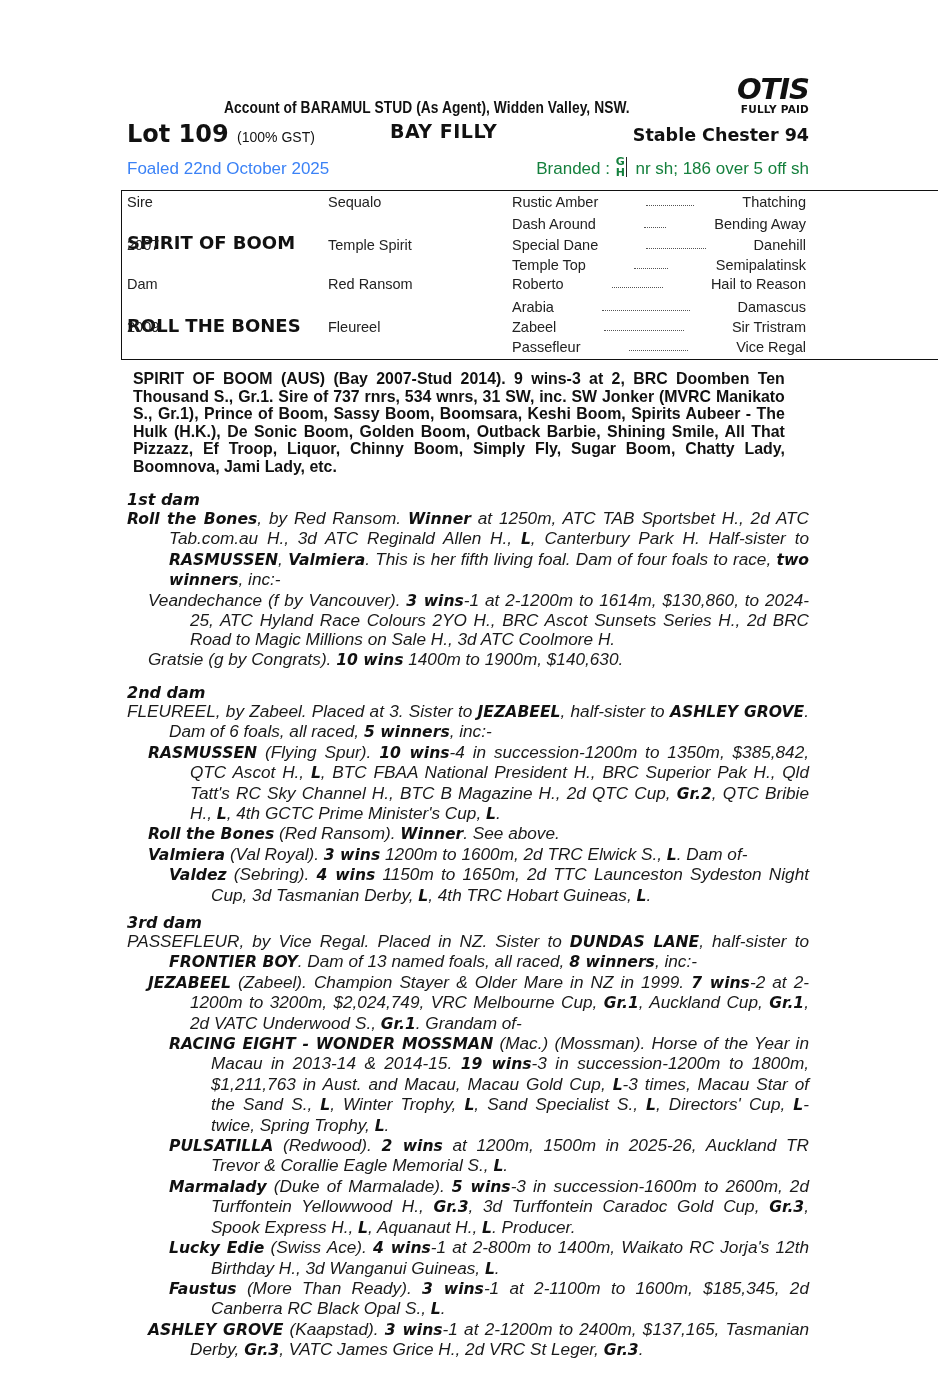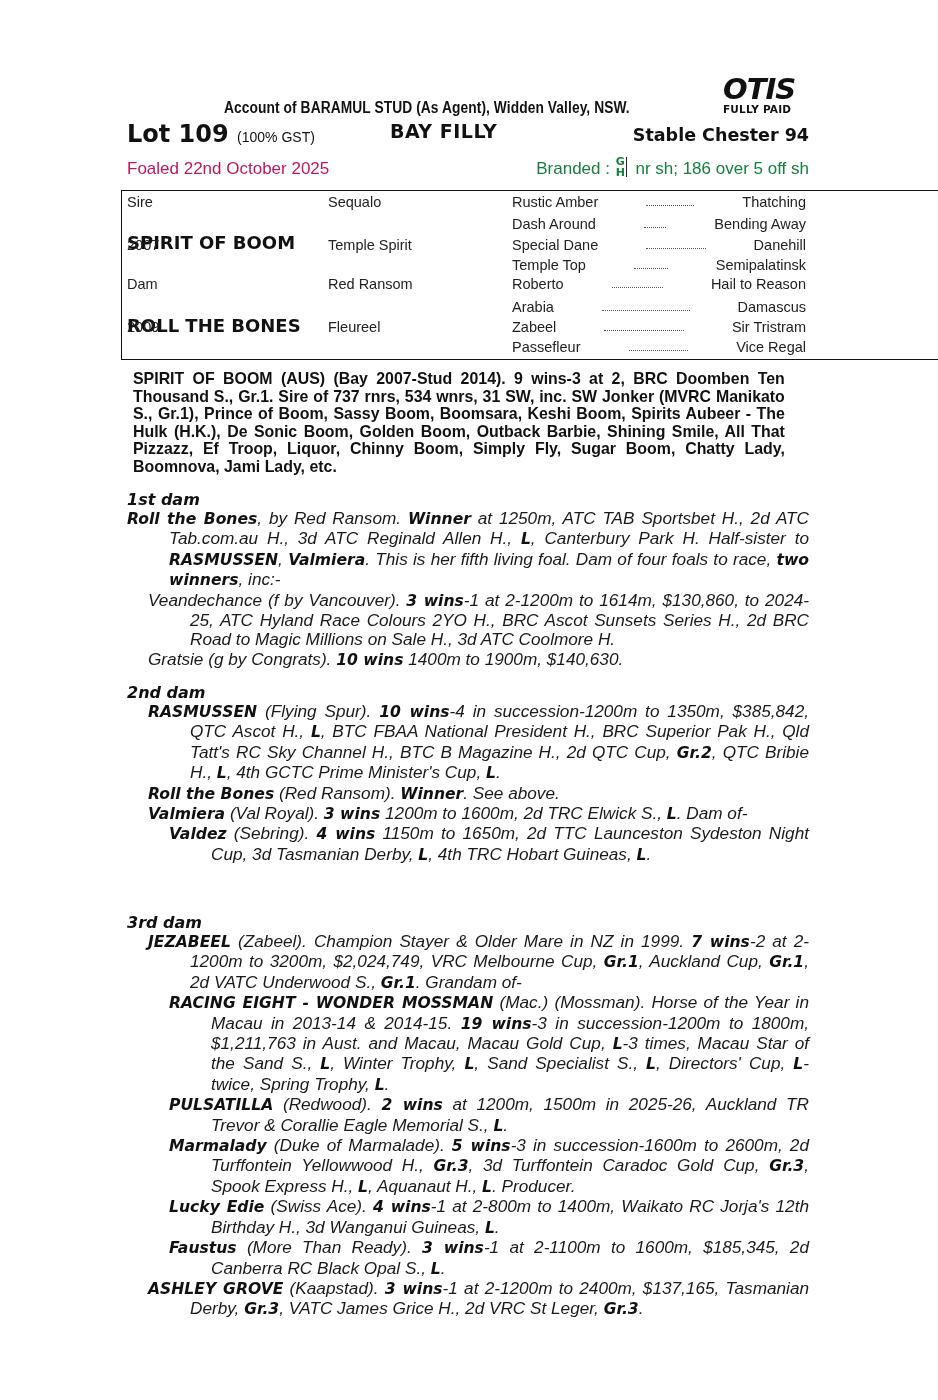--- a/index.html
+++ b/index.html
@@ -1,37 +1,37 @@
 <!DOCTYPE html>
 <html><head>
 <meta charset="utf-8">
 <style>
   html, body { margin:0; padding:0; background:#ffffff; }
   body { width:938px; height:1400px; position:relative; overflow:hidden;
          font-family:"Liberation Sans", sans-serif; color:#111; }
   .page { position:absolute; left:127px; top:72px; width:682px; }
 
   
-  .logo { position:absolute; right:0; top:2px; width:86px; }
+  .logo { position:absolute; right:0; top:2px; width:86px; text-align:right; }
   .logo-mark { font-family:"DejaVu Sans", sans-serif; font-weight:bold; font-size:29px;
                letter-spacing:-1px; font-style:italic; line-height:30px; color:#111; }
   .logo-sub { font-family:"DejaVu Sans", sans-serif; font-weight:bold; font-size:10.5px;
               letter-spacing:0.2px; line-height:12px; margin-top:-1px; }
   .account { position:absolute; left:97px; top:27px; font-family:"Liberation Sans", sans-serif;
              font-weight:bold; font-size:16px; transform:scaleX(0.86); transform-origin:left top;
              white-space:nowrap; letter-spacing:0.1px; }
   .lotrow { position:absolute; left:0; top:48px; width:682px; height:32px; }
   .lot { position:absolute; left:0; top:0; font-family:"DejaVu Sans", sans-serif; font-weight:bold;
          font-size:24px; white-space:nowrap; }
   .gst { font-family:"Liberation Sans", sans-serif; font-weight:normal; font-size:14px; }
   .sex { position:absolute; left:263px; top:0; font-family:"DejaVu Sans", sans-serif;
          font-weight:bold; font-size:19px; white-space:nowrap; letter-spacing:0.5px; }
   .stable { position:absolute; right:0; top:5px; font-family:"DejaVu Sans", sans-serif;
             font-weight:bold; font-size:17.5px; white-space:nowrap; }
-  .foaled { position:absolute; left:0; top:87px; font-size:17px; color:#be185d; white-space:nowrap; }
+  .foaled { position:absolute; left:0; top:87px; font-size:17px; color:#3b82f6; white-space:nowrap; }
   .branded { position:absolute; right:0; top:87px; font-size:17px; color:#15803d; white-space:nowrap; }
   .brand-mark { display:inline-block; position:relative; width:13px; height:20px; vertical-align:-5px;
                 margin:0 2px 0 1px; }
   .brand-mark .bm-top, .brand-mark .bm-bot { position:absolute; left:0; font-weight:bold;
                 font-size:11px; line-height:11px; font-family:"DejaVu Sans", sans-serif; }
   .brand-mark .bm-top { top:-3px; }
   .brand-mark .bm-bot { top:8px; }
   .brand-mark .bm-bar { position:absolute; left:10px; top:-2px; width:1.2px; height:20px; background:#222; }
 
   
@@ -148,27 +148,29 @@
   <div class="sirepara last-left">SPIRIT OF BOOM (AUS) (Bay 2007-Stud 2014). 9 wins-3 at 2, BRC Doomben Ten Thousand S., Gr.1. Sire of 737 rnrs, 534 wnrs, 31 SW, inc. SW Jonker (MVRC Manikato S., Gr.1), Prince of Boom, Sassy Boom, Boomsara, Keshi Boom, Spirits Aubeer - The Hulk (H.K.), De Sonic Boom, Golden Boom, Outback Barbie, Shining Smile, All That Pizzazz, Ef Troop, Liquor, Chinny Boom, Simply Fly, Sugar Boom, Chatty Lady, Boomnova, Jami Lady, etc.</div>
 
   <div class="section" style="top:418px">
       <div class="sec-title">1st dam</div>
       <div class="para last-left l0"><b>Roll the Bones</b><span>, by Red Ransom. </span><b>Winner</b><span> at 1250m, ATC TAB Sportsbet H., 2d ATC Tab.com.au H., 3d ATC Reginald Allen H., </span><b>L</b><span>, Canterbury Park H. Half-sister to </span><b>RASMUSSEN</b><span>, </span><b>Valmiera</b><span>. This is her fifth living foal. Dam of four foals to race, </span><b>two winners</b><span>, inc:-</span></div>
       <div class="para last-left l1"><span>Veandechance (f by Vancouver). </span><b>3 wins</b><span>-1 at 2-1200m to 1614m, $130,860, to 2024-25, ATC Hyland Race Colours 2YO H., BRC Ascot Sunsets Series H., 2d BRC Road to Magic Millions on Sale H., 3d ATC Coolmore H.</span></div>
       <div class="para last-left l1"><span>Gratsie (g by Congrats). </span><b>10 wins</b><span> 1400m to 1900m, $140,630.</span></div>
     </div>
   <div class="section" style="top:611px">
       <div class="sec-title">2nd dam</div>
+      <div class="para last-left l0"><span>FLEUREEL, by Zabeel. Placed at 3. Sister to </span><b>JEZABEEL</b><span>, half-sister to </span><b>ASHLEY GROVE</b><span>. Dam of 6 foals, all raced, </span><b>5 winners</b><span>, inc:-</span></div>
       <div class="para last-left l1"><b>RASMUSSEN</b><span> (Flying Spur). </span><b>10 wins</b><span>-4 in succession-1200m to 1350m, $385,842, QTC Ascot H., </span><b>L</b><span>, BTC FBAA National President H., BRC Superior Pak H., Qld Tatt's RC Sky Channel H., BTC B Magazine H., 2d QTC Cup, </span><b>Gr.2</b><span>, QTC Bribie H., </span><b>L</b><span>, 4th GCTC Prime Minister's Cup, </span><b>L</b><span>.</span></div>
       <div class="para last-left l1"><b>Roll the Bones</b><span> (Red Ransom). </span><b>Winner</b><span>. See above.</span></div>
       <div class="para last-left l1"><b>Valmiera</b><span> (Val Royal). </span><b>3 wins</b><span> 1200m to 1600m, 2d TRC Elwick S., </span><b>L</b><span>. Dam of-</span></div>
       <div class="para last-left l2"><b>Valdez</b><span> (Sebring). </span><b>4 wins</b><span> 1150m to 1650m, 2d TTC Launceston Sydeston Night Cup, 3d Tasmanian Derby, </span><b>L</b><span>, 4th TRC Hobart Guineas, </span><b>L</b><span>.</span></div>
     </div>
   <div class="section" style="top:841px">
       <div class="sec-title">3rd dam</div>
+      <div class="para last-left l0"><span>PASSEFLEUR, by Vice Regal. Placed in NZ. Sister to </span><b>DUNDAS LANE</b><span>, half-sister to </span><b>FRONTIER BOY</b><span>. Dam of 13 named foals, all raced, </span><b>8 winners</b><span>, inc:-</span></div>
       <div class="para last-left l1"><b>JEZABEEL</b><span> (Zabeel). Champion Stayer &amp; Older Mare in NZ in 1999. </span><b>7 wins</b><span>-2 at 2-1200m to 3200m, $2,024,749, VRC Melbourne Cup, </span><b>Gr.1</b><span>, Auckland Cup, </span><b>Gr.1</b><span>, 2d VATC Underwood S., </span><b>Gr.1</b><span>. Grandam of-</span></div>
       <div class="para last-left l2"><b>RACING EIGHT - WONDER MOSSMAN</b><span> (Mac.) (Mossman). Horse of the Year in Macau in 2013-14 &amp; 2014-15. </span><b>19 wins</b><span>-3 in succession-1200m to 1800m, $1,211,763 in Aust. and Macau, Macau Gold Cup, </span><b>L</b><span>-3 times, Macau Star of the Sand S., </span><b>L</b><span>, Winter Trophy, </span><b>L</b><span>, Sand Specialist S., </span><b>L</b><span>, Directors' Cup, </span><b>L</b><span>-twice, Spring Trophy, </span><b>L</b><span>.</span></div>
       <div class="para last-left l2"><b>PULSATILLA</b><span> (Redwood). </span><b>2 wins</b><span> at 1200m, 1500m in 2025-26, Auckland TR Trevor &amp; Corallie Eagle Memorial S., </span><b>L</b><span>.</span></div>
       <div class="para last-left l2"><b>Marmalady</b><span> (Duke of Marmalade). </span><b>5 wins</b><span>-3 in succession-1600m to 2600m, 2d Turffontein Yellowwood H., </span><b>Gr.3</b><span>, 3d Turffontein Caradoc Gold Cup, </span><b>Gr.3</b><span>, Spook Express H., </span><b>L</b><span>, Aquanaut H., </span><b>L</b><span>. Producer.</span></div>
       <div class="para last-left l2"><b>Lucky Edie</b><span> (Swiss Ace). </span><b>4 wins</b><span>-1 at 2-800m to 1400m, Waikato RC Jorja's 12th Birthday H., 3d Wanganui Guineas, </span><b>L</b><span>.</span></div>
       <div class="para last-left l2"><b>Faustus</b><span> (More Than Ready). </span><b>3 wins</b><span>-1 at 2-1100m to 1600m, $185,345, 2d Canberra RC Black Opal S., </span><b>L</b><span>.</span></div>
       <div class="para last-left l1"><b>ASHLEY GROVE</b><span> (Kaapstad). </span><b>3 wins</b><span>-1 at 2-1200m to 2400m, $137,165, Tasmanian Derby, </span><b>Gr.3</b><span>, VATC James Grice H., 2d VRC St Leger, </span><b>Gr.3</b><span>.</span></div>
     </div>
 </div>
 

